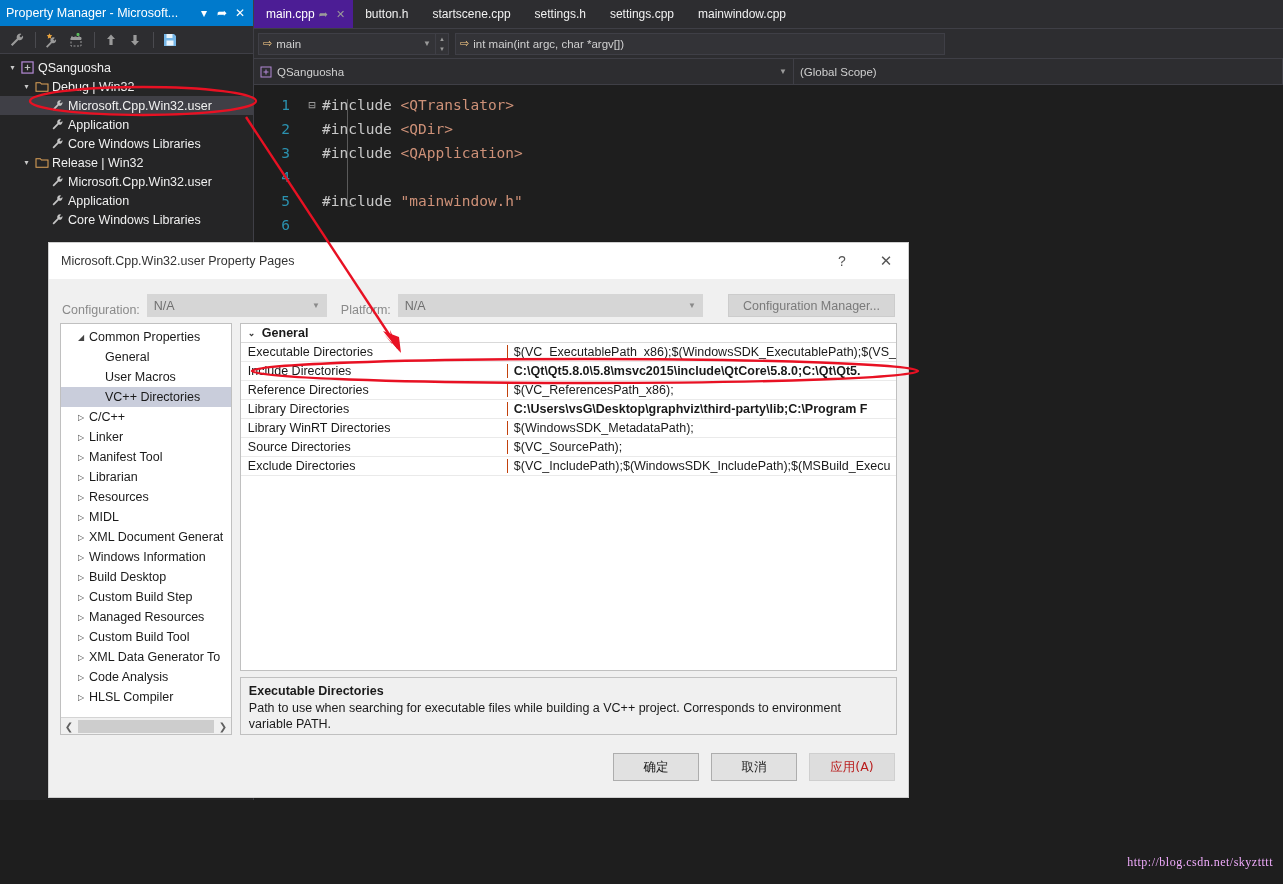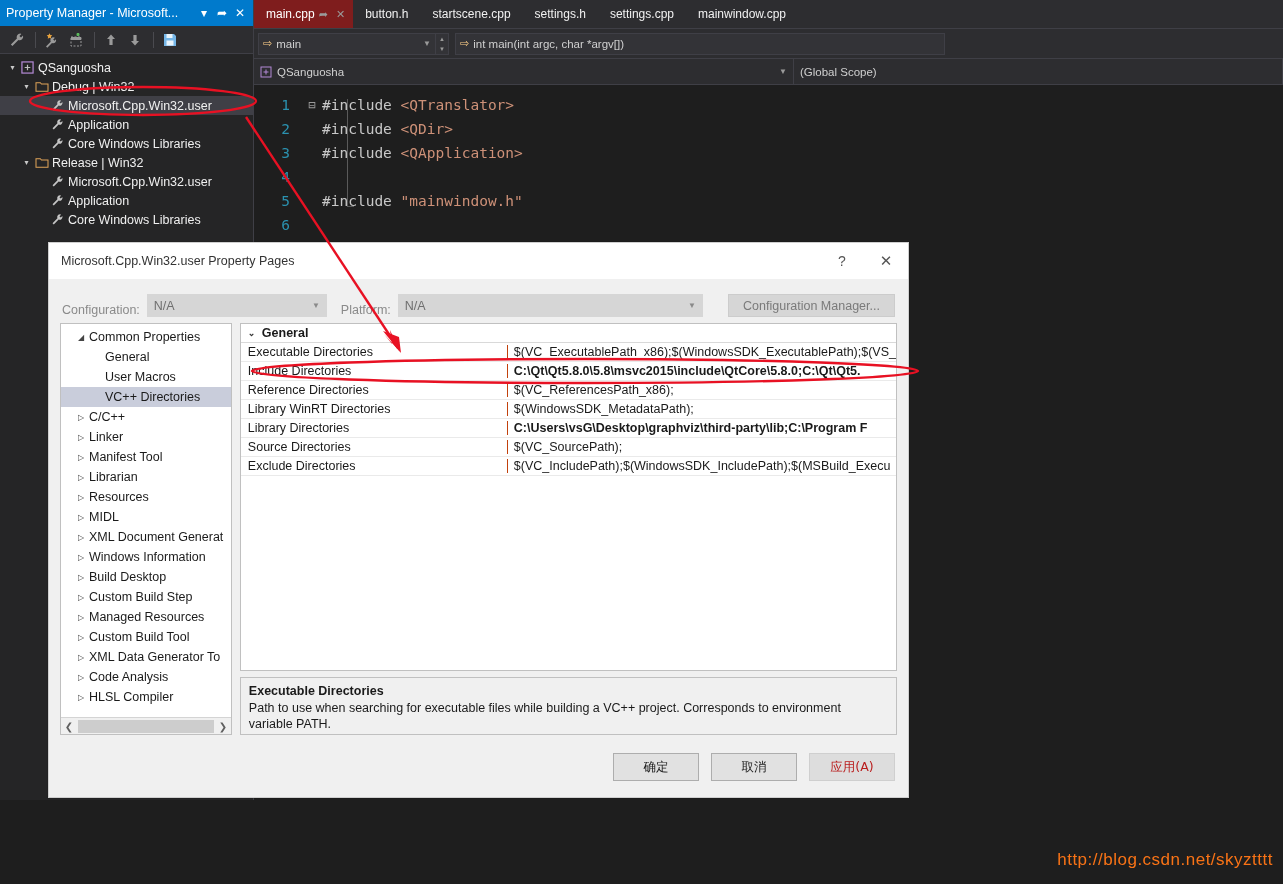--- a/index.html
+++ b/index.html
@@ -42,21 +42,21 @@
   .ind0 { padding-left: 6px; }
   .ind1 { padding-left: 20px; }
   .ind2 { padding-left: 36px; }
 
   
   #editor-area { position: absolute; left: 254px; top: 0; right: 0; bottom: 0; background: #1e1e1e; }
   #tabstrip { height: 29px; background: #2d2d30; display: flex; align-items: stretch;
               border-bottom: 1px solid #3f3f46; }
   .etab { display: flex; align-items: center; padding: 0 12px; font-size: 12px;
           color: #f1f1f1; white-space: nowrap; }
-  .etab.active { background: #7f1d1d; color: #ffffff; padding-right: 4px; }
+  .etab.active { background: #4c1d95; color: #ffffff; padding-right: 4px; }
   .etab .pin, .etab .xbtn { color: #9a9a9a; font-size: 11px; padding: 0 4px; }
 
   #navbar { height: 30px; background: #2d2d30; display: flex; align-items: center;
             padding: 0 4px; border-bottom: 1px solid #3f3f46; }
   .nav-combo { height: 22px; background: #333337; border: 1px solid #3f3f46;
                display: flex; align-items: center; color: #d0d0d0; font-size: 11.5px;
                padding: 0 4px; }
   .nav-arrow { color: #ffd08a; font-size: 11px; margin-right: 4px; }
   .nav-caret { color: #9a9a9a; font-size: 8px; margin-left: auto; padding-left: 6px; }
   .spin { width: 13px; height: 22px; background: #333337; border: 1px solid #3f3f46;
@@ -146,22 +146,22 @@
   .dbtn { width: 86px; height: 28px; background: #e1e1e1; border: 1px solid #adadad;
           font-size: 12.5px; color: #1a1a1a; display: flex; align-items: center;
           justify-content: center; font-family: "DejaVu Sans", sans-serif; }
   .dbtn.disabled { color: #b91c1c; border-color: #cfcfcf; background: #dddddd; }
 
   
   #annot { position: absolute; left: 0; top: 0; width: 1283px; height: 884px;
            pointer-events: none; }
 
   
-  #watermark { position: absolute; right: 10px; bottom: 14px; color: #f97316;
-               font-family: Liberation Sans, sans-serif; font-size: 17px; letter-spacing: .5px; }
+  #watermark { position: absolute; right: 10px; bottom: 14px; color: #f0abfc;
+               font-family: Liberation Serif, serif; font-size: 12px; letter-spacing: .5px; }
 </style>
 </head>
 <body>
 
 <div id="root">
 
   <div class="hstripe" style="left:254px; top:545px; height:24px; background:#232323;"></div>
 
   <div id="pm-panel">
     <div id="pm-titlebar">
@@ -493,26 +493,26 @@
               </div>
               <div class="grow">
                 <span class="gname">Include Directories</span>
                 <span class="gval bold">C:\Qt\Qt5.8.0\5.8\msvc2015\include\QtCore\5.8.0;C:\Qt\Qt5.</span>
               </div>
               <div class="grow">
                 <span class="gname">Reference Directories</span>
                 <span class="gval">$(VC_ReferencesPath_x86);</span>
               </div>
               <div class="grow">
+                <span class="gname">Library Directories</span>
+                <span class="gval bold">C:\Users\vsG\Desktop\graphviz\third-party\lib;C:\Program F</span>
+              </div>
+              <div class="grow">
                 <span class="gname">Library WinRT Directories</span>
                 <span class="gval">$(WindowsSDK_MetadataPath);</span>
-              </div>
-              <div class="grow">
-                <span class="gname">Library Directories</span>
-                <span class="gval bold">C:\Users\vsG\Desktop\graphviz\third-party\lib;C:\Program F</span>
               </div>
               <div class="grow">
                 <span class="gname">Source Directories</span>
                 <span class="gval">$(VC_SourcePath);</span>
               </div>
               <div class="grow">
                 <span class="gname">Exclude Directories</span>
                 <span class="gval">$(VC_IncludePath);$(WindowsSDK_IncludePath);$(MSBuild_Execu</span>
               </div>
             </div>

